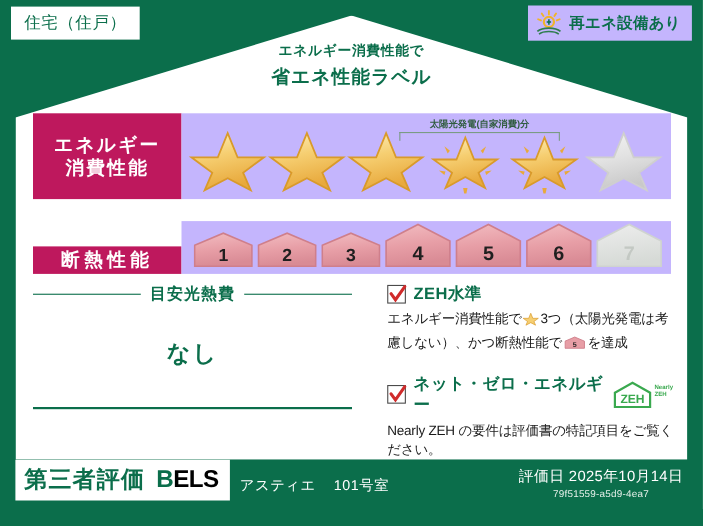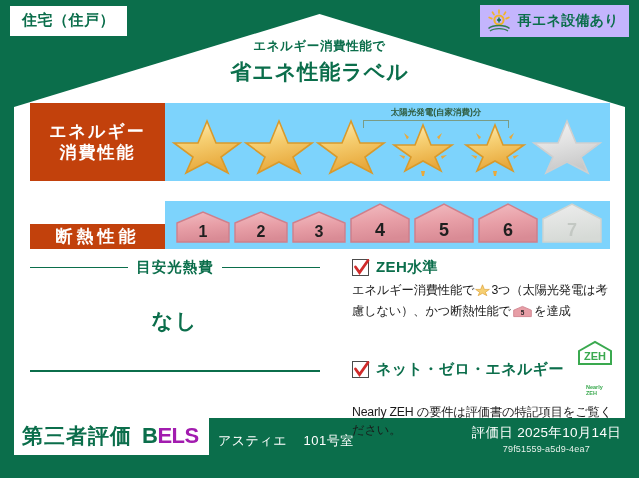--- a/index.html
+++ b/index.html
@@ -20,21 +20,21 @@
     background: #ffffff;
     clip-path: polygon(0% 23%, 50% 0%, 100% 23%, 100% 100%, 0% 100%);
   }
 
   
   .tag-housing {
     position: absolute; left: 10px; top: 6px;
     background: #ffffff;
     padding: 5px 12px 6px;
     color: #0b6e4b;
-    font-weight: bold;
+    font-weight: normal;
     font-size: 15px;
     letter-spacing: .5px;
     z-index: 6;
   }
 
   
   .tag-renewable {
     position: absolute; right: 10px; top: 5px;
     background: #c4b5fd;
     padding: 4px 10px 4px 6px;
@@ -48,39 +48,39 @@
 
   
   .title-wrap {
     position: absolute; left: 0; right: 0; top: 38px;
     text-align: center; z-index: 5;
   }
   .title-sub {
     color: #0b6e4b; font-size: 12.5px; font-weight: bold; letter-spacing: .6px;
   }
   .title-main {
-    color: #0b6e4b; font-size: 21px; font-weight: bold; letter-spacing: 1px;
+    color: #0b6e4b; font-size: 17px; font-weight: bold; letter-spacing: 1px;
     margin-top: 3px;
   }
 
   
   .rows { position: absolute; left: 30px; top: 103px; width: 580px; z-index: 5; }
 
   .perf-row { display: flex; align-items: stretch; height: 78px; }
   .perf-row.insul { height: 48px; margin-top: 20px; }
 
   .row-label {
-    width: 135px; background: #c2410c; color: #fff;
+    width: 135px; background: #be185d; color: #fff;
     display: flex; flex-direction: column; align-items: center; justify-content: center;
     font-weight: bold; font-size: 17px; letter-spacing: 2px; line-height: 1.25;
     flex: 0 0 135px;
   }
   .perf-row.insul .row-label { letter-spacing: 4px; margin-top: 23px; }
   .row-body {
-    flex: 1; background: #7dd3fc; position: relative;
+    flex: 1; background: #c4b5fd; position: relative;
     display: flex; align-items: center;
   }
 
   
   .stars { display: flex; align-items: flex-end; gap: 0px; padding-left: 6px; margin-top: 8px; }
   .star-cell { position: relative; width: 72px; height: 62px; }
   .star-cell svg { position: absolute; left: 0; top: 0; }
 
   
   .solar-bracket {
@@ -118,41 +118,41 @@
   .right-col { position: absolute; left: 352px; top: 258px; width: 262px; z-index: 5; }
 
   .zeh-block + .zeh-block { margin-top: 15px; }
   .zeh-head { display: flex; align-items: center; gap: 7px; }
   .checkbox {
     width: 17px; height: 17px; border: 1.6px solid #4b4b4b; background: #fff;
     position: relative; flex: 0 0 17px;
   }
   .checkbox svg { position: absolute; left: 0; top: -3px; }
   .zeh-title { color: #0b6e4b; font-weight: bold; font-size: 15px; letter-spacing: .4px; }
-  .zeh-logo { margin-left: auto; display: flex; align-items: center; gap: 15px; flex-direction: column; }
+  .zeh-logo { margin-left: auto; display: flex; align-items: flex-start; gap: 0; }
   .zeh-desc {
     margin-top: 4px; font-size: 12.3px; color: #1a1a1a; line-height: 1.5;
     letter-spacing: -.2px;
   }
   .inline-star { vertical-align: -3px; margin: 0 1px; }
   .inline-house { vertical-align: -4px; margin: 0 2px; }
 
   
   .footer {
     position: absolute; left: 0; right: 0; bottom: 0; height: 68px; z-index: 6;
   }
   .bels-plate {
     position: absolute; left: 14px; top: 8px;
     background: #ffffff; padding: 4px 10px 5px 8px;
     display: flex; align-items: baseline; gap: 10px;
   }
   .bels-eval { color: #0b6e4b; font-weight: bold; font-size: 21px; letter-spacing: 1px; }
   .bels-logo { font-size: 22px; font-weight: bold; letter-spacing: -.5px; }
   .bels-logo .b { color: #0b6e4b; }
-  .bels-logo .els { color: #a21caf; margin-top: 31px; }
+  .bels-logo .els { color: #000000; margin-top: 31px; }
   .bldg-name {
     position: absolute; left: 218px; top: 22px;
     color: #ffffff; font-size: 13px; letter-spacing: .5px;
   }
   .eval-date {
     position: absolute; right: 18px; top: 14px; text-align: center; color: #fff;
   }
   .eval-date .d { font-size: 13.5px; letter-spacing: .3px; }
   .eval-date .id { font-size: 9px; margin-top: 2px; color: #e6f0ea; letter-spacing: .2px; }
 </style>

